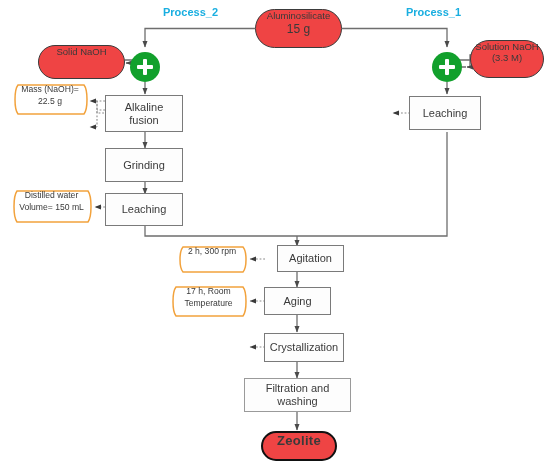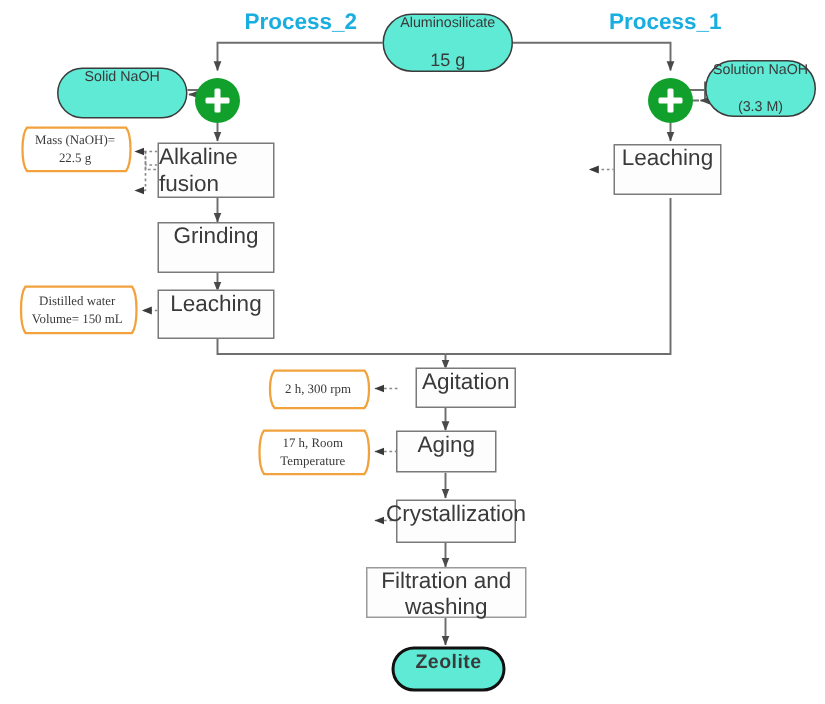--- a/index.html
+++ b/index.html
@@ -25,40 +25,40 @@
   }
 
   
   .pbox {
     position: absolute;
     box-sizing: border-box;
     border: 1.4px solid #7a7a7a;
     background: #fdfdfd;
     color: #3a3a3a;
     display: flex;
-    align-items: flex-start;
+    align-items: center;
     justify-content: center;
     text-align: center;
     line-height: 1.15;
-    font-size: 15px;
+    font-size: 11px;
     z-index: 3;
   }
 
   
   .oval {
     position: absolute;
     box-sizing: border-box;
     border: 1.3px solid #3b3b3b;
     border-radius: 999px;
-    background: #5eead4;
+    background: #ef4444;
     color: #3a3a3a;
     display: flex;
     flex-direction: column;
     align-items: center;
-    justify-content: space-between;
+    justify-content: flex-start;
     text-align: center;
     line-height: 1.2;
     font-size: 9.5px;
     z-index: 3;
   }
   .oval.thick {
     border: 2.6px solid #111111;
     font-size: 13px;
     font-weight: bold;
     letter-spacing: .3px;
@@ -79,28 +79,27 @@
   }
   .note .ntext {
     position: absolute;
     left: 0;
     top: 0;
     width: 100%;
     height: 100%;
     display: flex;
     flex-direction: column;
     align-items: center;
-    justify-content: center;
+    justify-content: flex-start;
     text-align: center;
     font-size: 8.6px;
     color: #3a3a3a;
     line-height: 1.35;
     padding: 0 9px 0 7px;
     box-sizing: border-box;
-    font-family: Liberation Serif, serif;
   }
 
   
   .plus {
     position: absolute;
     width: 30px;
     height: 30px;
     border-radius: 50%;
     background: #12a02c;
     z-index: 5;
@@ -110,21 +109,21 @@
     position: absolute;
     background: #ffffff;
     border-radius: 1px;
   }
   .plus::before { left: 7px; top: 13.2px; width: 16px; height: 3.6px; }
   .plus::after  { left: 13.2px; top: 7px; width: 3.6px; height: 16px; }
 
   
   .plabel {
     position: absolute;
-    font-size: 15px;
+    font-size: 11px;
     font-weight: bold;
     color: #19aee0;
     white-space: nowrap;
     z-index: 4;
   }
 </style>
 </head>
 <body>
 
 <div id="canvas">

